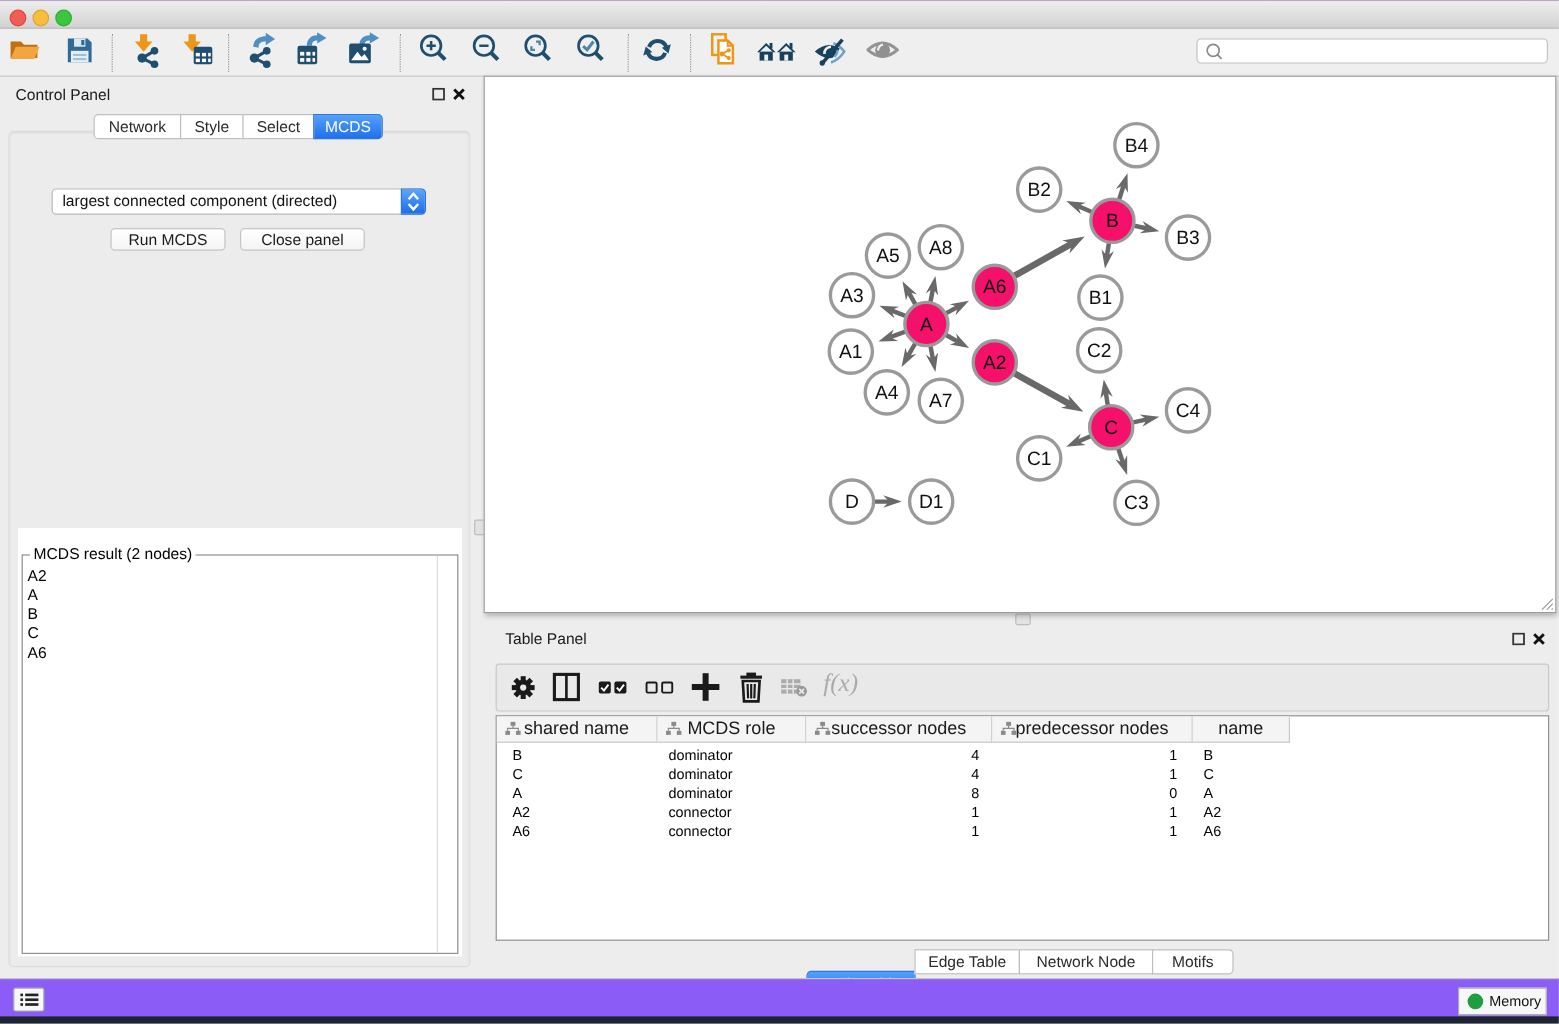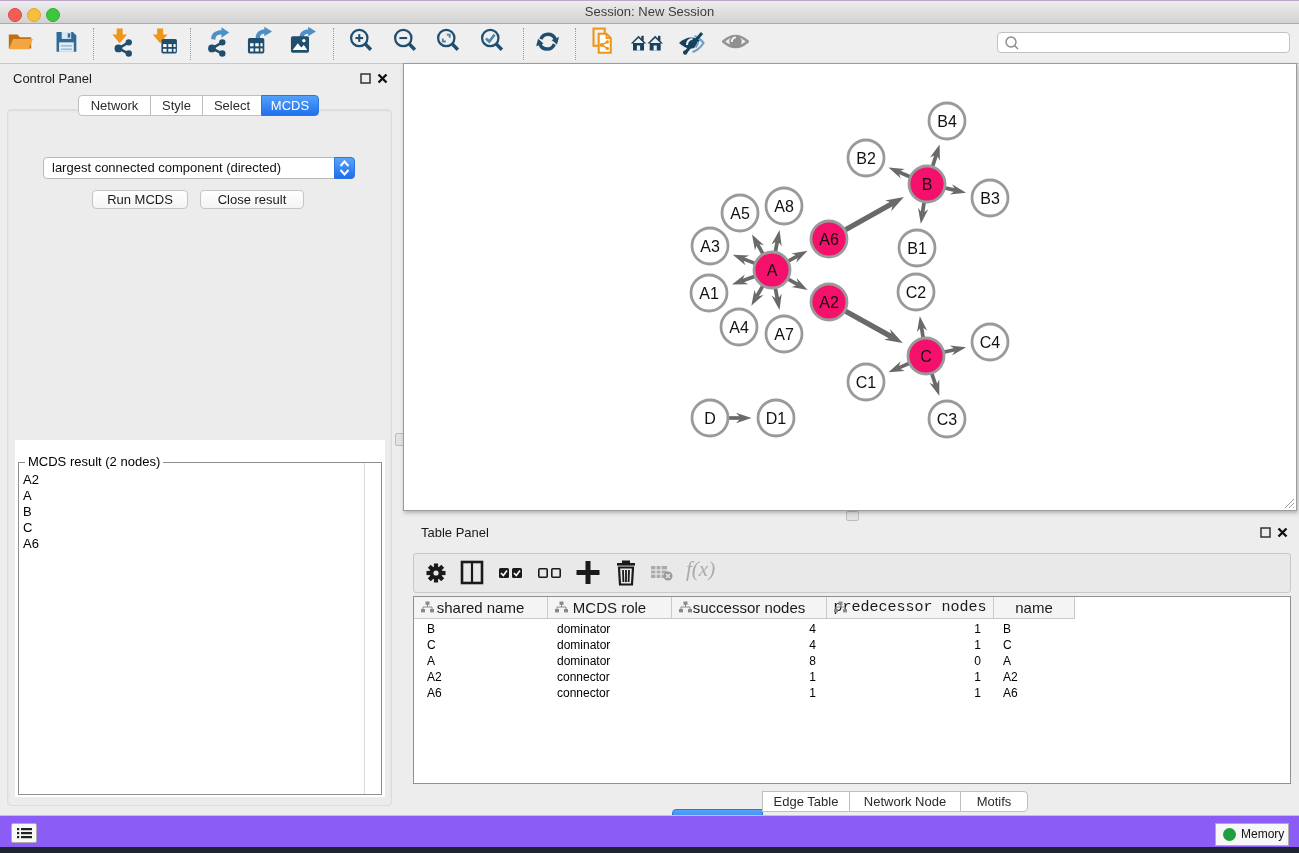--- a/index.html
+++ b/index.html
@@ -54,21 +54,20 @@
 #membtn{position:absolute;left:1215px;top:7px;width:72px;height:21px;background:#F7F7F7;border:1px solid #ADADAD;font-size:12px;color:#111;}
 #bottomband{left:0;top:847px;width:1299px;height:6px;background:#1F2433;}
 </style></head>
 <body>
 <div id="app">
   <div class="abs" id="topstrip"></div>
   <div class="abs" id="titlebar">
     <div class="tl" style="left:8px;background:#F25E57;border:1px solid #DF4740;"></div>
     <div class="tl" style="left:27px;background:#F6BD3E;border:1px solid #E0A630;"></div>
     <div class="tl" style="left:46px;background:#3CC63F;border:1px solid #2FAE33;"></div>
-    <div class="title">Session: New Session</div>
   </div>
   <div class="abs" id="toolbar">
     <div class="tsep" style="left:93px"></div>
       <div class="tsep" style="left:190px"></div>
       <div class="tsep" style="left:333px"></div>
       <div class="tsep" style="left:523px"></div>
       <div class="tsep" style="left:575px"></div>
     <svg class="ticon" style="left:6px;top:2px" width="28" height="31" viewBox="0 0 32 36">
         <path d="M3 10 L13 10 L16 13 L29 13 L29 26 L3 26 Z" fill="#BE7012"></path>
 <path d="M8 15 L31 15 L26 27 L3 27 Z" fill="#F3A540"></path>
@@ -212,21 +211,21 @@
     <div class="tab sel" style="left:183px;width:56px;border-radius:0 4px 4px 0;">MCDS</div>
   </div>
   <div class="abs" id="dropdown">
     <div class="dtext">largest connected component (directed)</div>
     <div class="stepper"><svg width="19" height="20" viewBox="0 0 19 20">
           <path d="M5.5 8 L9.5 3.5 L13.5 8" fill="none" stroke="#fff" stroke-width="2"></path>
           <path d="M5.5 12 L9.5 16.5 L13.5 12" fill="none" stroke="#fff" stroke-width="2"></path>
         </svg></div>
   </div>
   <div class="btn" style="left:92px;top:190px;width:94px;">Run MCDS</div>
-  <div class="btn" style="left:200px;top:190px;width:102px;">Close result</div>
+  <div class="btn" style="left:200px;top:190px;width:102px;">Close panel</div>
   <div class="abs" id="mcds-white"></div>
   <div class="abs" id="mcds-box">
     <div class="gtitle">MCDS result (2 nodes)</div>
     <div class="items">A2<br>A<br>B<br>C<br>A6</div>
     <div class="sbar"></div>
   </div>
 
   <div class="abs" id="vgrip"></div>
   <div class="abs" id="hgrip"></div>
 
@@ -406,21 +405,21 @@
             <path d="M6.5 4 V6 M2 8 V6 H11 V8" fill="none" stroke="#8a8a8a" stroke-width="1"></path>
           </svg>MCDS role</div>
         <div class="hcell" style="left:258px;width:154px;"><svg class="hicon" width="13" height="13" viewBox="0 0 13 13">
             <g fill="#8a8a8a">
               <rect x="4.5" y="0.5" width="4" height="3.4"></rect>
               <rect x="0" y="8" width="4" height="3.4"></rect>
               <rect x="9" y="8" width="4" height="3.4"></rect>
             </g>
             <path d="M6.5 4 V6 M2 8 V6 H11 V8" fill="none" stroke="#8a8a8a" stroke-width="1"></path>
           </svg>successor nodes</div>
-        <div class="hcell" style="left:413px;width:166px;font-family:Liberation Mono, monospace;"><svg class="hicon" width="13" height="13" viewBox="0 0 13 13">
+        <div class="hcell" style="left:413px;width:166px;"><svg class="hicon" width="13" height="13" viewBox="0 0 13 13">
             <g fill="#8a8a8a">
               <rect x="4.5" y="0.5" width="4" height="3.4"></rect>
               <rect x="0" y="8" width="4" height="3.4"></rect>
               <rect x="9" y="8" width="4" height="3.4"></rect>
             </g>
             <path d="M6.5 4 V6 M2 8 V6 H11 V8" fill="none" stroke="#8a8a8a" stroke-width="1"></path>
           </svg>predecessor nodes</div>
         <div class="hcell" style="left:580px;width:80px;">name</div>
       </div>
       <div class="trow" style="left:13px;top:24px;">B</div>

